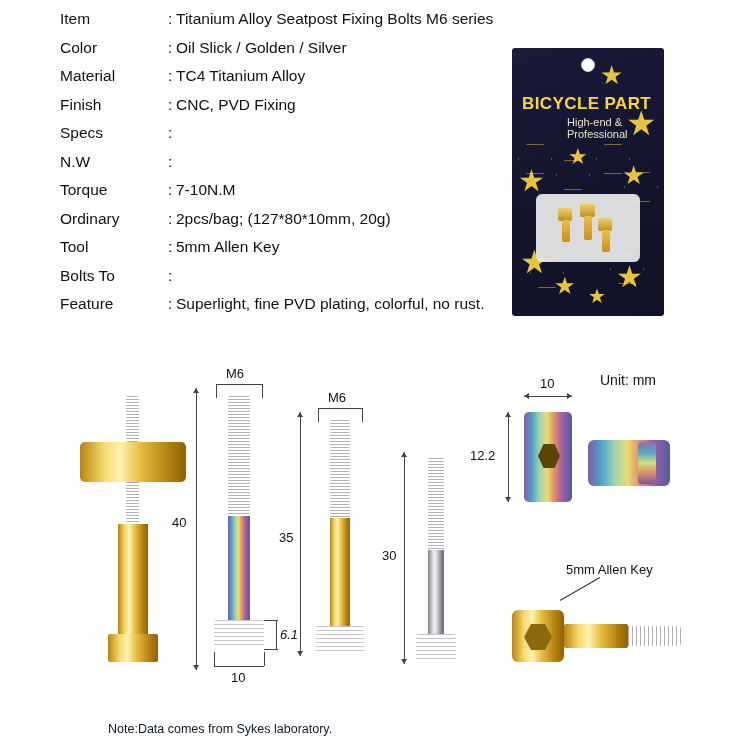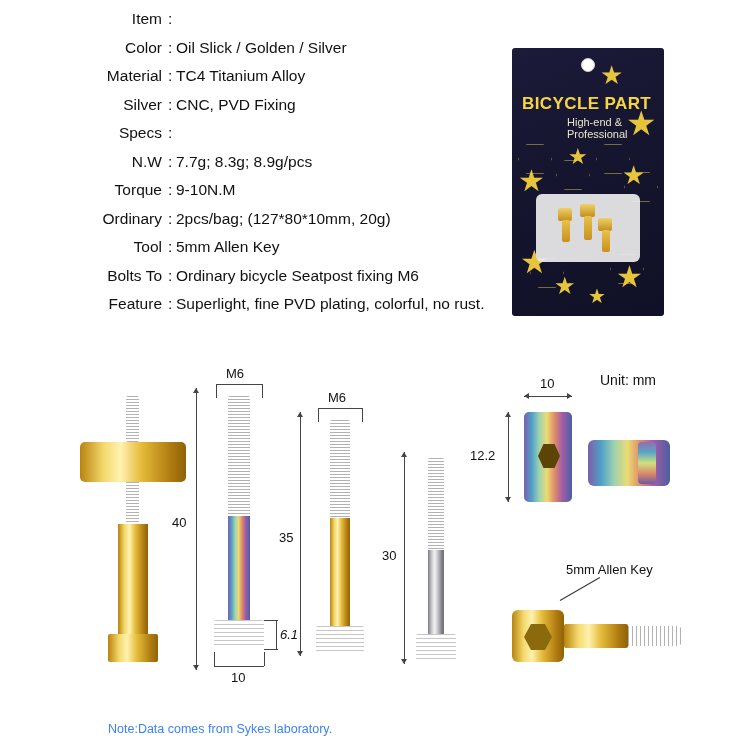--- a/index.html
+++ b/index.html
@@ -20,21 +20,21 @@
     width: 440px;
   }
   .spec-row {
     display: flex;
     align-items: baseline;
     height: 28.5px;
     font-size: 15.5px;
   }
   .spec-label {
     width: 108px;
-    text-align: right;
+    text-align: left;
     padding-right: 6px;
     white-space: nowrap;
     color: #111;
   }
   .spec-colon {
     width: 8px;
     text-align: left;
     color: #111;
   }
   .spec-value {
@@ -162,86 +162,85 @@
   .hexhole {
     position: absolute;
     background: #5c4405;
     clip-path: polygon(25% 0%, 75% 0%, 100% 50%, 75% 100%, 25% 100%, 0% 50%);
   }
 
   .note {
     position: absolute;
     left: 108px; top: 722px;
     font-size: 12.5px;
-    color: #3b82f6;
+    color: #0f172a;
   }
 
   .leader { position: absolute; background: #333; height: 1px; transform-origin: left center; }
 </style>
 </head>
 <body>
 
 <div class="spec-table">
 
   <div class="spec-row">
     <span class="spec-label">Item</span>
     <span class="spec-colon">:</span>
+    <span class="spec-value">Titanium Alloy Seatpost Fixing Bolts M6 series</span>
   </div>
 
   <div class="spec-row">
     <span class="spec-label">Color</span>
     <span class="spec-colon">:</span>
     <span class="spec-value">Oil Slick / Golden / Silver</span>
   </div>
 
   <div class="spec-row">
     <span class="spec-label">Material</span>
     <span class="spec-colon">:</span>
     <span class="spec-value">TC4 Titanium Alloy</span>
   </div>
 
   <div class="spec-row">
-    <span class="spec-label">Silver</span>
+    <span class="spec-label">Finish</span>
     <span class="spec-colon">:</span>
     <span class="spec-value">CNC, PVD Fixing</span>
   </div>
 
   <div class="spec-row">
     <span class="spec-label">Specs</span>
     <span class="spec-colon">:</span>
   </div>
 
   <div class="spec-row">
     <span class="spec-label">N.W</span>
     <span class="spec-colon">:</span>
-    <span class="spec-value">7.7g; 8.3g; 8.9g/pcs</span>
   </div>
 
   <div class="spec-row">
     <span class="spec-label">Torque</span>
     <span class="spec-colon">:</span>
-    <span class="spec-value">9-10N.M</span>
+    <span class="spec-value">7-10N.M</span>
   </div>
 
   <div class="spec-row">
     <span class="spec-label">Ordinary</span>
     <span class="spec-colon">:</span>
     <span class="spec-value">2pcs/bag; (127*80*10mm, 20g)</span>
   </div>
 
   <div class="spec-row">
     <span class="spec-label">Tool</span>
     <span class="spec-colon">:</span>
     <span class="spec-value">5mm Allen Key</span>
   </div>
 
   <div class="spec-row">
     <span class="spec-label">Bolts To</span>
     <span class="spec-colon">:</span>
-    <span class="spec-value">Ordinary bicycle Seatpost fixing M6</span>
   </div>
 
   <div class="spec-row">
     <span class="spec-label">Feature</span>
     <span class="spec-colon">:</span>
     <span class="spec-value">Superlight, fine PVD plating, colorful, no rust.</span>
   </div>
 
 </div>
 

